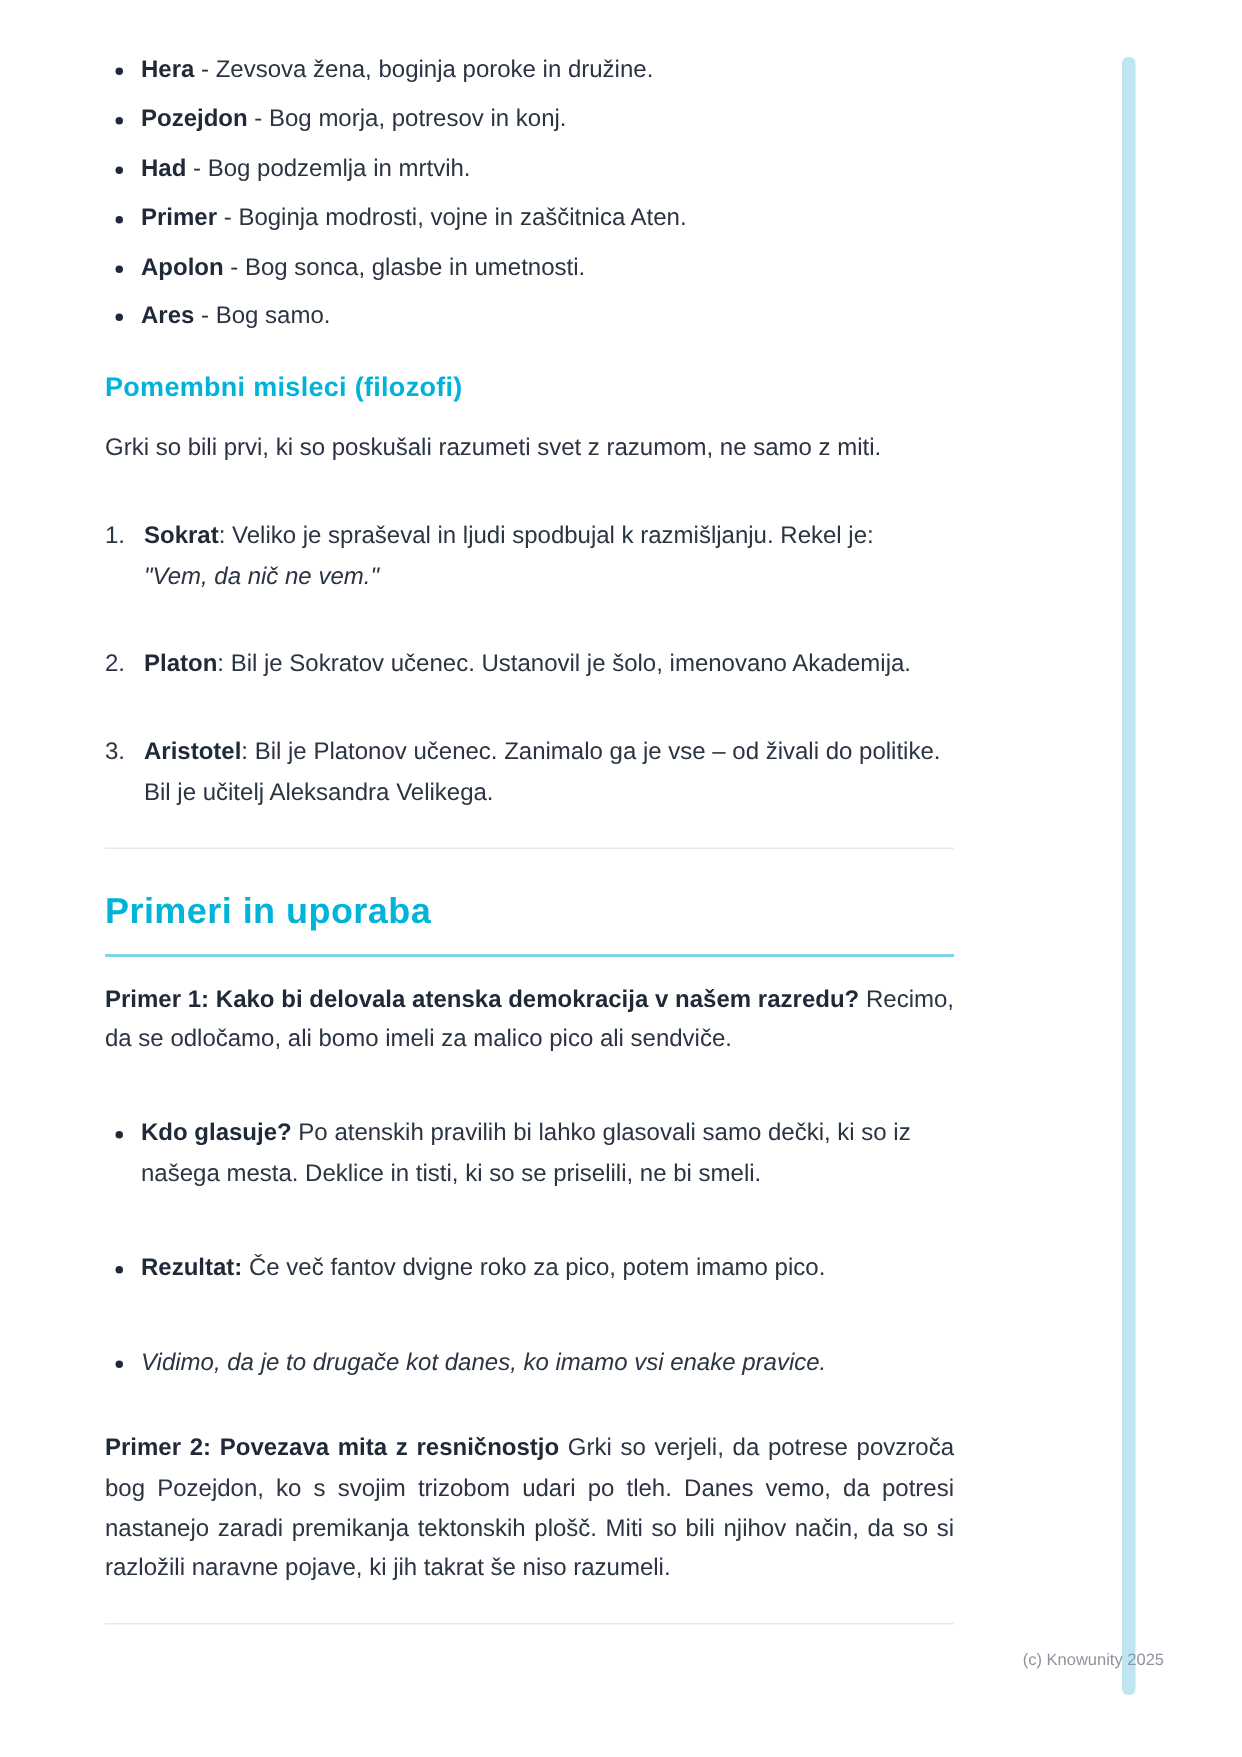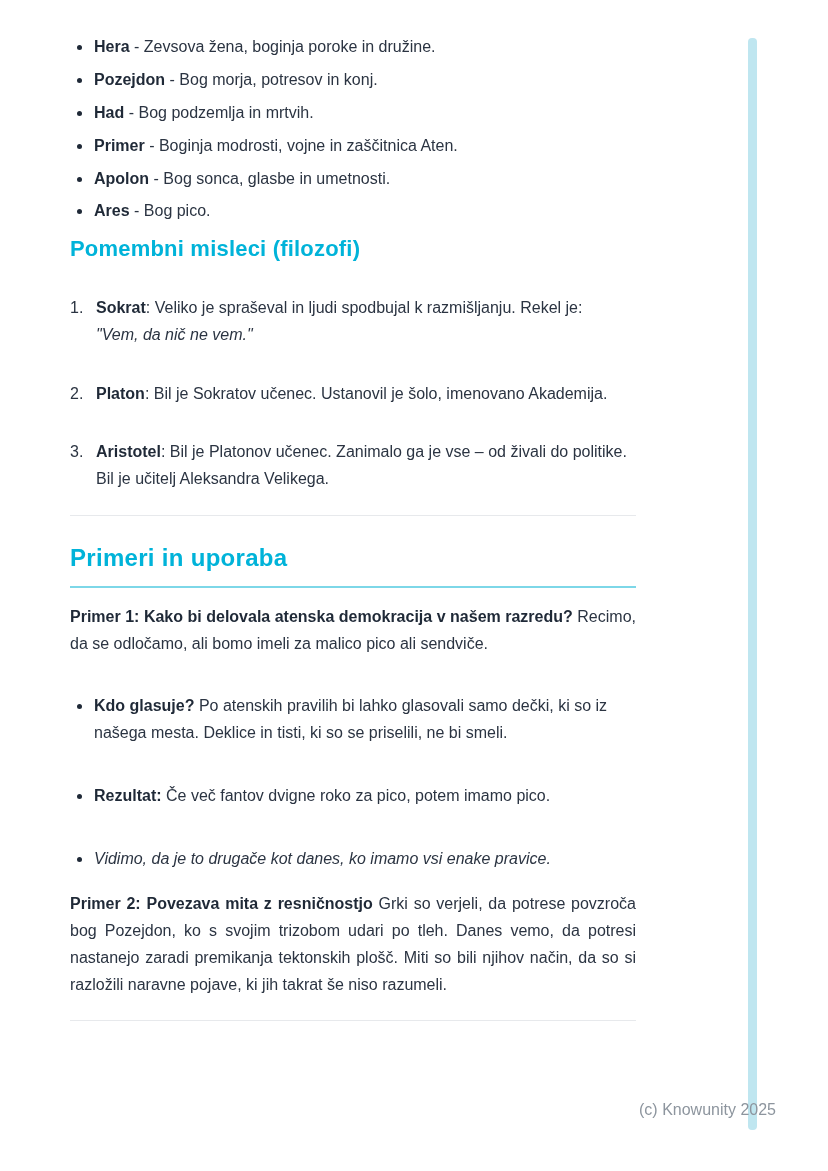--- a/index.html
+++ b/index.html
@@ -29,22 +29,22 @@
   
   ol.numlist { list-style: none; padding-left: 26px; counter-reset: it; margin-top: 16px; }
   ol.numlist > li { position: relative; counter-increment: it; margin-bottom: 10px; margin-top: 32px; }
   ol.numlist > li::before {
     content: counter(it) "."; position: absolute; left: -26px; top: 0;
     color: var(--text, #2b3442);
   }
 
   h2.section {
     color: var(--accent, #00b3d9);
-    font-size: 22px; font-weight: 700; line-height: 1.25;
-    margin: 10px 0 14px 0; letter-spacing: 0.2px;
+    font-size: 18px; font-weight: 700; line-height: 1.25;
+    margin: 22px 0 14px 0; letter-spacing: 0.2px;
   }
   h1.big {
     color: var(--accent, #00b3d9);
     font-size: 24px; font-weight: 700; line-height: 1.15;
     margin: 28px 0 0 0; padding-bottom: 14px; letter-spacing: 0.3px;
     border-bottom: 2px solid var(--accent_underline, #7dd7e8);
   }
   hr.divider {
     border: none; border-top: 1px solid var(--divider, #e7e9ec);
     margin: 22px 0 0 0;
@@ -55,21 +55,21 @@
   .note-item { font-style: italic; }
   .note-item::before { top: 11px; }
 
   .accent-bar {
     position: absolute; right: 71px; top: 38px;
     width: 9px; height: 1092px; border-radius: 4px;
     background: var(--sidebar, #bfe6f0);
   }
   .footer {
     position: absolute; top: 1101px; right: 52px;
-    font-size: 16px; color: var(--footer, #8d959e);
+    font-size: 11px; color: var(--footer, #8d959e);
   }
 </style>
 </head>
 <body>
 
 <div class="page-root">
 
   <div class="accent-bar"></div>
 
   <div class="content">
@@ -90,26 +90,27 @@
       <li>
         <b>Primer</b>
         <span>- Boginja modrosti, vojne in zaščitnica Aten.</span>
       </li>
       <li>
         <b>Apolon</b>
         <span>- Bog sonca, glasbe in umetnosti.</span>
       </li>
       <li>
         <b>Ares</b>
-        <span>- Bog pico.</span>
+        <span>- Bog samo.</span>
       </li>
     </ul>
 
     <h2 class="section">Pomembni misleci (filozofi)</h2>
 
+    <p class="para">Grki so bili prvi, ki so poskušali razumeti svet z razumom, ne samo z miti.</p>
 
     <ol class="numlist">
       <li>
         <b>Sokrat</b><span>: Veliko je spraševal in ljudi spodbujal k razmišljanju. Rekel je:</span>
         <span class="quote">"Vem, da nič ne vem."</span>
       </li>
       <li>
         <b>Platon</b><span>: Bil je Sokratov učenec. Ustanovil je šolo, imenovano Akademija.</span>
       </li>
       <li>
@@ -131,21 +132,21 @@
         <b>Kdo glasuje?</b>
         <span>Po atenskih pravilih bi lahko glasovali samo dečki, ki so iz našega mesta. Deklice in tisti, ki so se priselili, ne bi smeli.</span>
       </li>
       <li>
         <b>Rezultat:</b>
         <span>Če več fantov dvigne roko za pico, potem imamo pico.</span>
       </li>
       <li class="note-item">Vidimo, da je to drugače kot danes, ko imamo vsi enake pravice.</li>
     </ul>
 
-    <p class="para just" style="margin-top:18px;">
+    <p class="para just" style="margin-top:30px;">
       <b>Primer 2: Povezava mita z resničnostjo</b>
       <span>Grki so verjeli, da potrese povzroča bog Pozejdon, ko s svojim trizobom udari po tleh. Danes vemo, da potresi nastanejo zaradi premikanja tektonskih plošč. Miti so bili njihov način, da so si razložili naravne pojave, ki jih takrat še niso razumeli.</span>
     </p>
 
     <hr class="divider">
 
   </div>
 
   <div class="footer">(c) Knowunity 2025</div>
 

